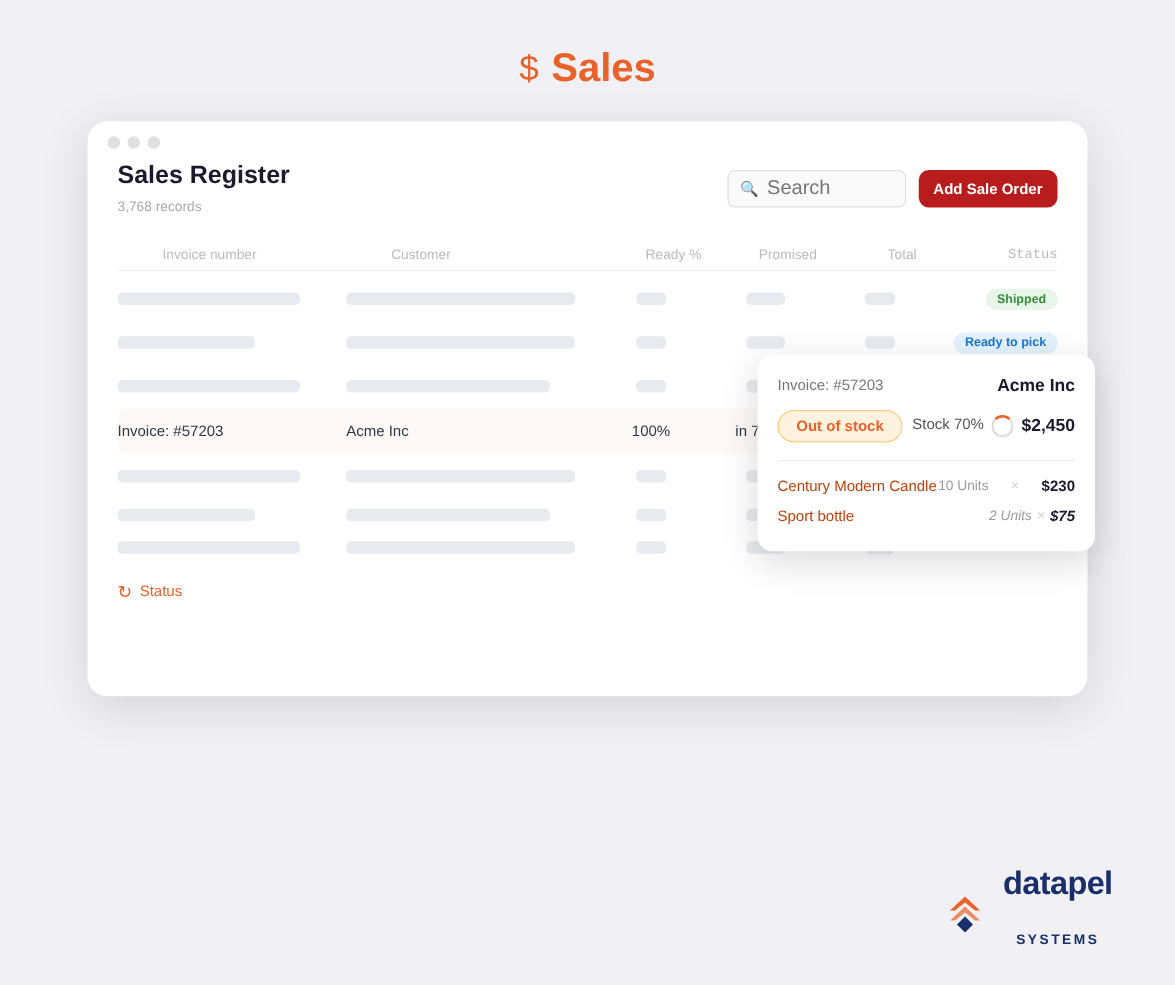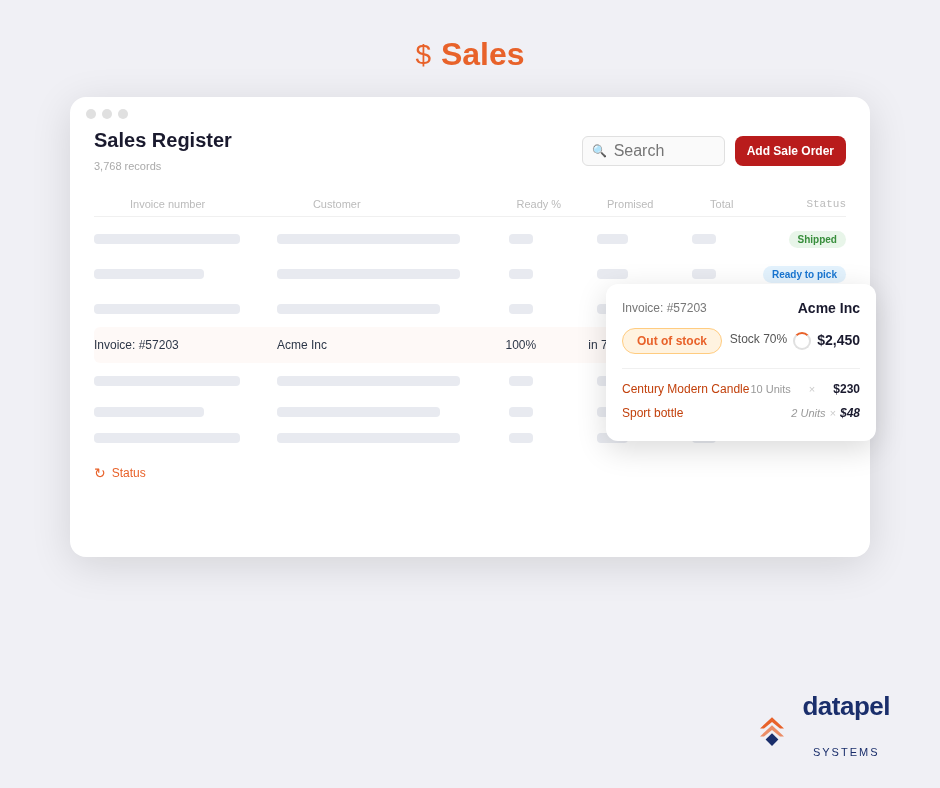--- a/index.html
+++ b/index.html
@@ -316,21 +316,21 @@
     .datapel-name {
       font-size: 26px;
       font-weight: 700;
       color: #1a2e6b;
       letter-spacing: -0.5px;
     }
     .datapel-systems {
       font-size: 11px;
       color: #1a2e6b;
       letter-spacing: 2px;
-      font-weight: 400;
+      font-weight: 700;
       text-align: center;
       margin-top: 28px;
     }
   </style>
 </head>
 <body>
 
 <div class="page-header">
   <span class="dollar-icon">$</span>
   <span class="page-title">Sales</span>
@@ -512,21 +512,21 @@
             <span class="popup-item-qty">10 Units</span>
             <span class="popup-item-x">×</span>
             <span class="popup-item-price">$230</span>
           </div>
         </div>
         <div class="popup-item-row">
           <span class="popup-item-name">Sport bottle</span>
           <div style="display:flex;align-items:center;font-style:italic;">
             <span class="popup-item-qty">2 Units</span>
             <span class="popup-item-x">×</span>
-            <span class="popup-item-price">$48</span>
+            <span class="popup-item-price">$75</span>
           </div>
         </div>
       </div>
     </div>
   </div>
 
   <div class="refresh-row">
     <span class="refresh-icon">↻</span>
     <span class="refresh-text">Status</span>
   </div>

